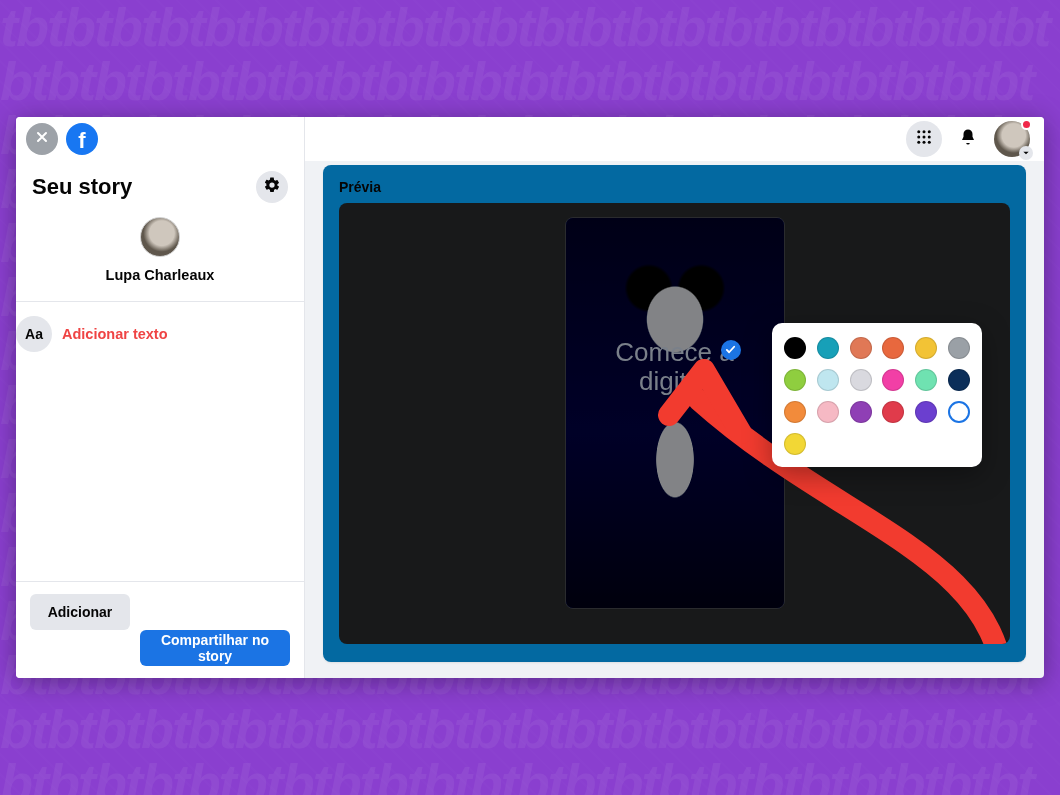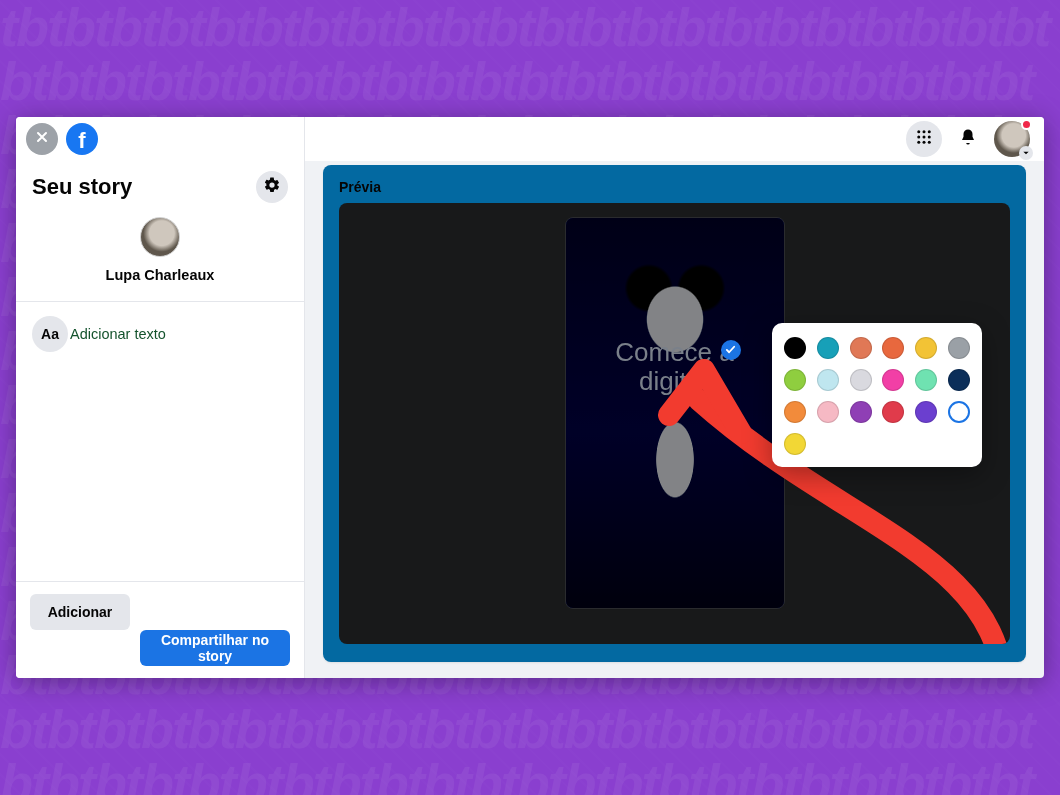--- a/index.html
+++ b/index.html
@@ -41,23 +41,23 @@
 
   .sec-header{display:flex;align-items:center;justify-content:space-between;padding:10px 16px 0 16px;}
   .sec-header h1{font-size:22px;font-weight:700;color:#050505;}
   .gear{width:32px;height:32px;border-radius:50%;background:#e4e6eb;display:flex;align-items:center;justify-content:center;cursor:pointer;}
   .gear svg{width:18px;height:18px;}
 
   .user-row{display:flex;align-items:center;gap:10px;padding:14px 16px 18px 16px;border-bottom:1px solid #e4e6eb;flex-direction:column;}
   .avatar{width:40px;height:40px;border-radius:50%;background:radial-gradient(circle at 55% 40%,#cfc7bd 0 40%,#5f574c 60% 100%);border:1px solid #d0d0d0;}
   .user-row span{font-size:14.5px;font-weight:600;color:#050505;}
 
-  .tool-row{display:flex;align-items:center;gap:2px;padding:14px 16px;}
+  .tool-row{display:flex;align-items:center;gap:10px;padding:14px 0;}
   .tool-ic{width:36px;height:36px;border-radius:50%;background:#e4e6eb;display:flex;align-items:center;justify-content:center;font-weight:700;font-size:14px;color:#050505;}
-  .tool-row span.lbl{font-size:14.5px;color:#14532d;}
+  .tool-row span.lbl{font-size:14.5px;color:#ef4444;font-weight:bold;}
 
   .sidebar-footer{margin-top:auto;padding:12px 14px;display:flex;gap:10px;border-top:1px solid #e4e6eb;}
   .btn{height:36px;border-radius:6px;border:none;font-weight:600;font-size:14px;cursor:pointer;padding:0 12px;}
   .btn-secondary{background:#e4e6eb;color:#050505;width:100px;}
   .btn-primary{background:#1b74e4;color:#fff;flex:1;margin-top:36px;}
 
   
   .main{flex:1;position:relative;}
   .main-topbar{height:44px;display:flex;align-items:center;justify-content:flex-end;gap:8px;padding:0 14px;background:#fff;}
   .icbtn{width:36px;height:36px;border-radius:50%;background:#e4e6eb;display:flex;align-items:center;justify-content:center;cursor:pointer;}

